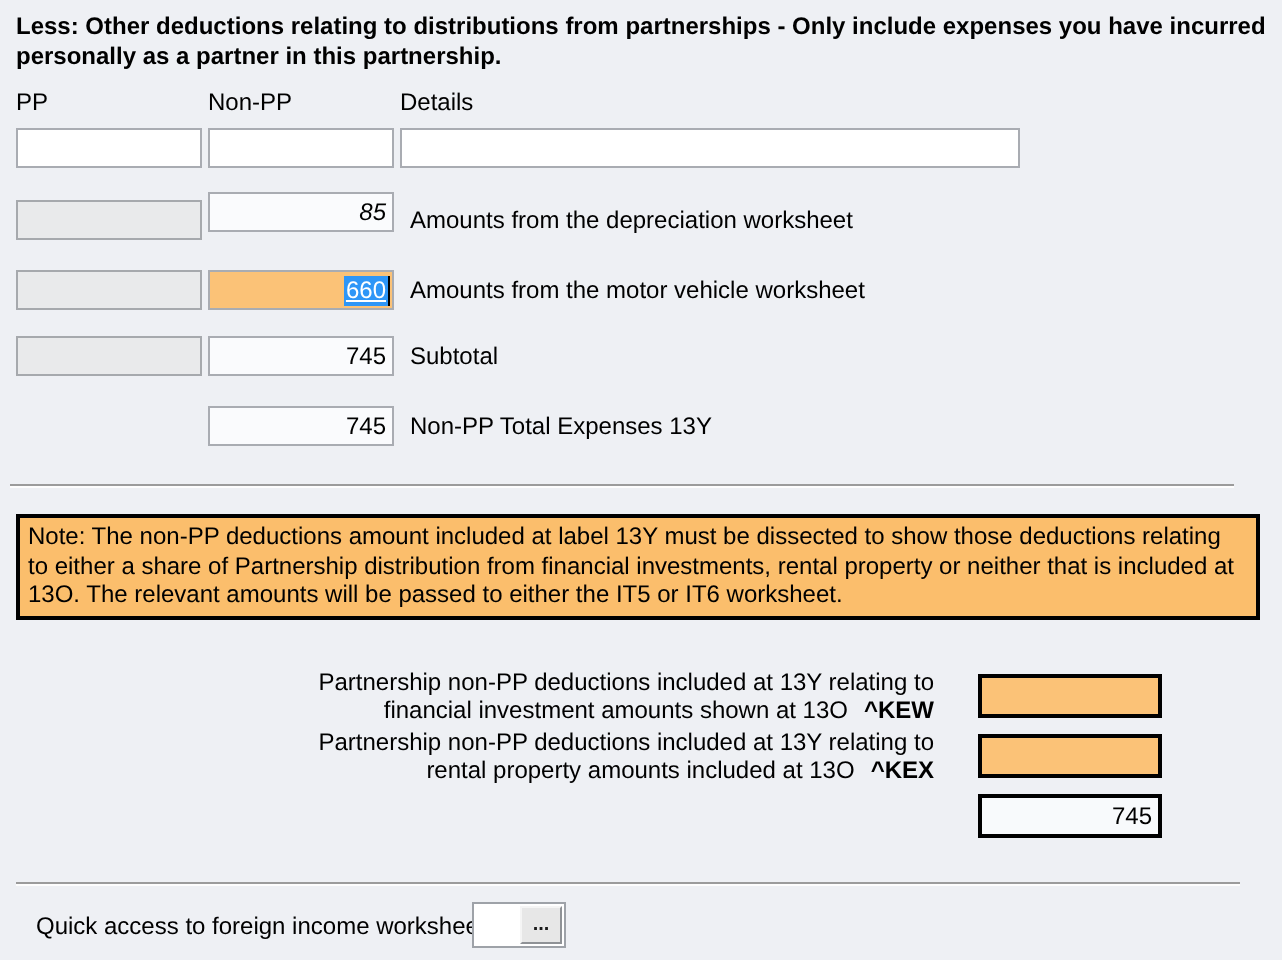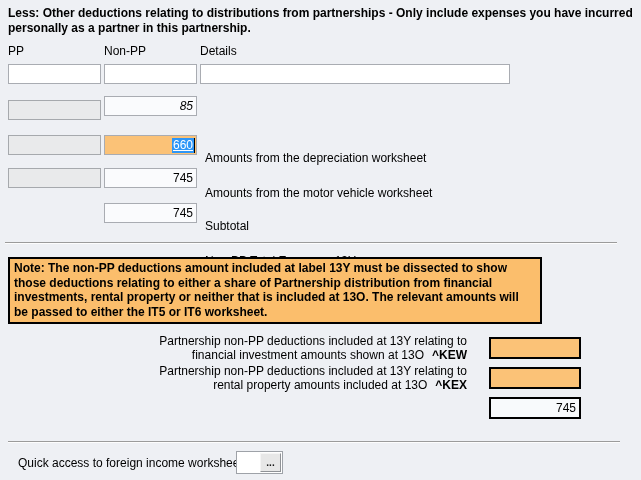--- a/index.html
+++ b/index.html
@@ -27,29 +27,29 @@
   }
   .field.focused {
     background:var(--field-orange, #FBC277);
     display:flex; justify-content:flex-end; align-items:center; padding-right:1px;
   }
   .sel {
     background:var(--selection-blue, #2E96F7); color:#fff;
     line-height:15px; padding:0 1px;text-decoration:underline;
   }
   .caret { width:1px; height:15px; background:#000; }
-  .row-label { line-height:20px; white-space:nowrap;margin-top:48px; }
+  .row-label { line-height:20px; white-space:nowrap; }
   .divider {
     height:2px; border-top:1px solid #9B9B9B; border-bottom:1px solid #FDFDFD;
   }
   .note-box {
-    left:8px; top:257px; width:534px;
+    left:8px; top:257px; width:622px;
     background:var(--note-orange, #FBBE6C);
     border:2px solid #000; padding:2px 5px 3px 4px;
-    font-weight:bold; line-height:14.5px;
+    font-weight:normal; line-height:14.5px;
   }
   .dis-label {
     left:4px; width:463px; text-align:right; line-height:14px; white-space:nowrap;
   }
   .code { font-weight:bold; margin-left:8px; }
   .dis-field {
     left:489px; width:92px; height:22px;
     border:2px solid #000; text-align:right; line-height:18px; padding-right:3px;
   }
   .dis-field.orange { background:var(--field-orange, #FBC277); }

